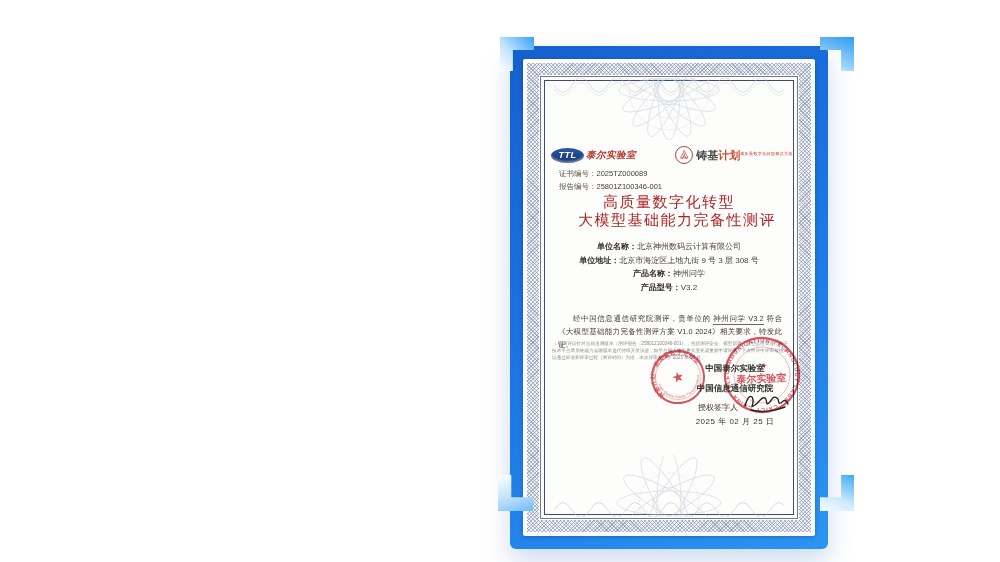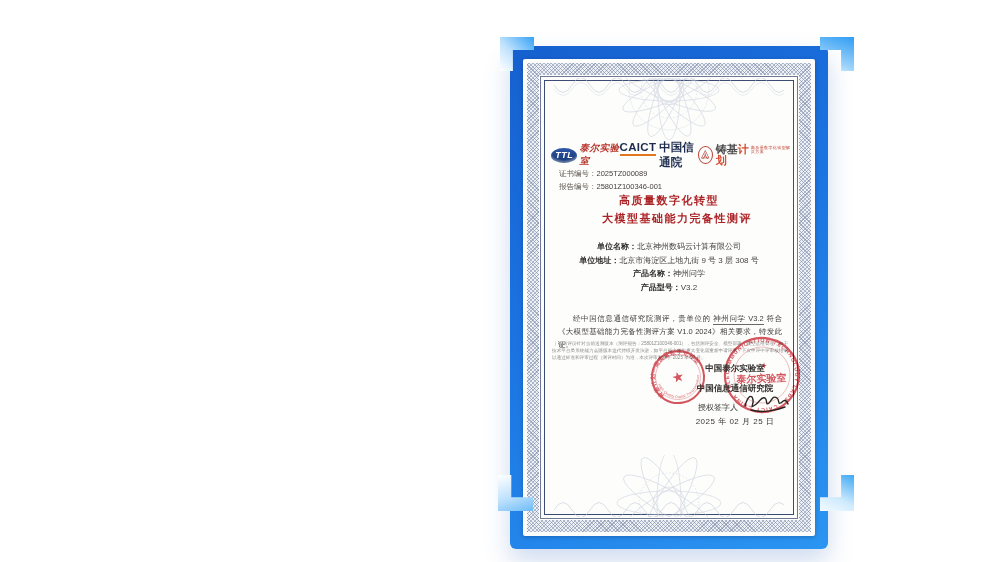--- a/index.html
+++ b/index.html
@@ -79,21 +79,21 @@
   .zhuji-text{display:flex;flex-direction:row;line-height:1;}
   .zhuji-main{font-size:11px;font-weight:800;}
   .zhuji-main .dark{color:#4a4a4c;}
   .zhuji-main .red{color:#d6492f;}
   .zhuji-tag{font-size:4px;color:#c0392b;letter-spacing:.4px;margin-top:2px;}
   
   .numbers{position:absolute;left:36px;top:108px;font-size:7.5px;line-height:13px;color:#5d564f;}
   .numbers .val{color:#46413c;}
   
   .cert-title{position:absolute;left:0;right:0;text-align:center;
-    color:#ad2428;font-weight:700;font-size:11px;letter-spacing:1.5px;}
+    color:#ad2428;font-weight:400;font-size:15px;letter-spacing:1.5px;}
   .cert-title.l1{top:134px;}
   .cert-title.l2{top:152px;padding-left:16px;}
   
   .fields{position:absolute;left:0;right:0;top:181px;text-align:center;
     font-size:8px;line-height:13.5px;}
   .fields .lab{font-weight:800;color:#2e2c2a;}
   .fields .val{color:#454340;}
   
   .body-text{position:absolute;left:35px;right:33px;top:253px;
     font-size:7.5px;line-height:1.75;color:#3c3a38;text-align:justify;text-indent:2em;}
@@ -157,24 +157,20 @@
           <circle r="30" stroke-dasharray="1.5 2"></circle>
         </g>
       </g>
     </svg>
 
     <div class="logos-row">
       <div class="logo-ttl">
         <span class="ttl-oval">TTL</span>
         <span class="ttl-name">泰尔实验室</span>
       </div>
-      <div class="logo-caict">
-        <span class="caict-abbr">CAICT</span>
-        <span class="caict-name">中国信通院</span>
-      </div>
       <div class="logo-zhuji">
         <span class="zhuji-icon">
           <span class="tri">△</span>
           <span class="man">人</span>
         </span>
         <span class="zhuji-text">
           <span class="zhuji-main">
             <span class="dark">铸基</span><span class="red">计划</span>
           </span>
           <span class="zhuji-tag">高质量数字化转型解决方案</span>

